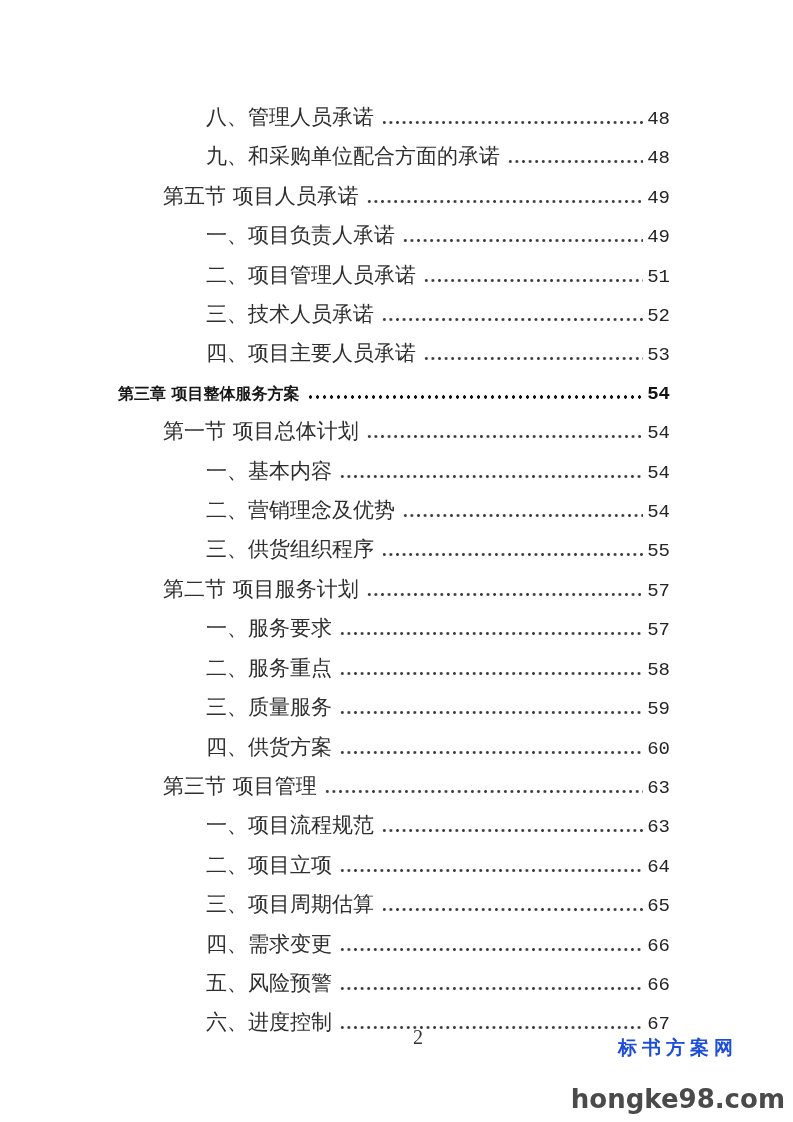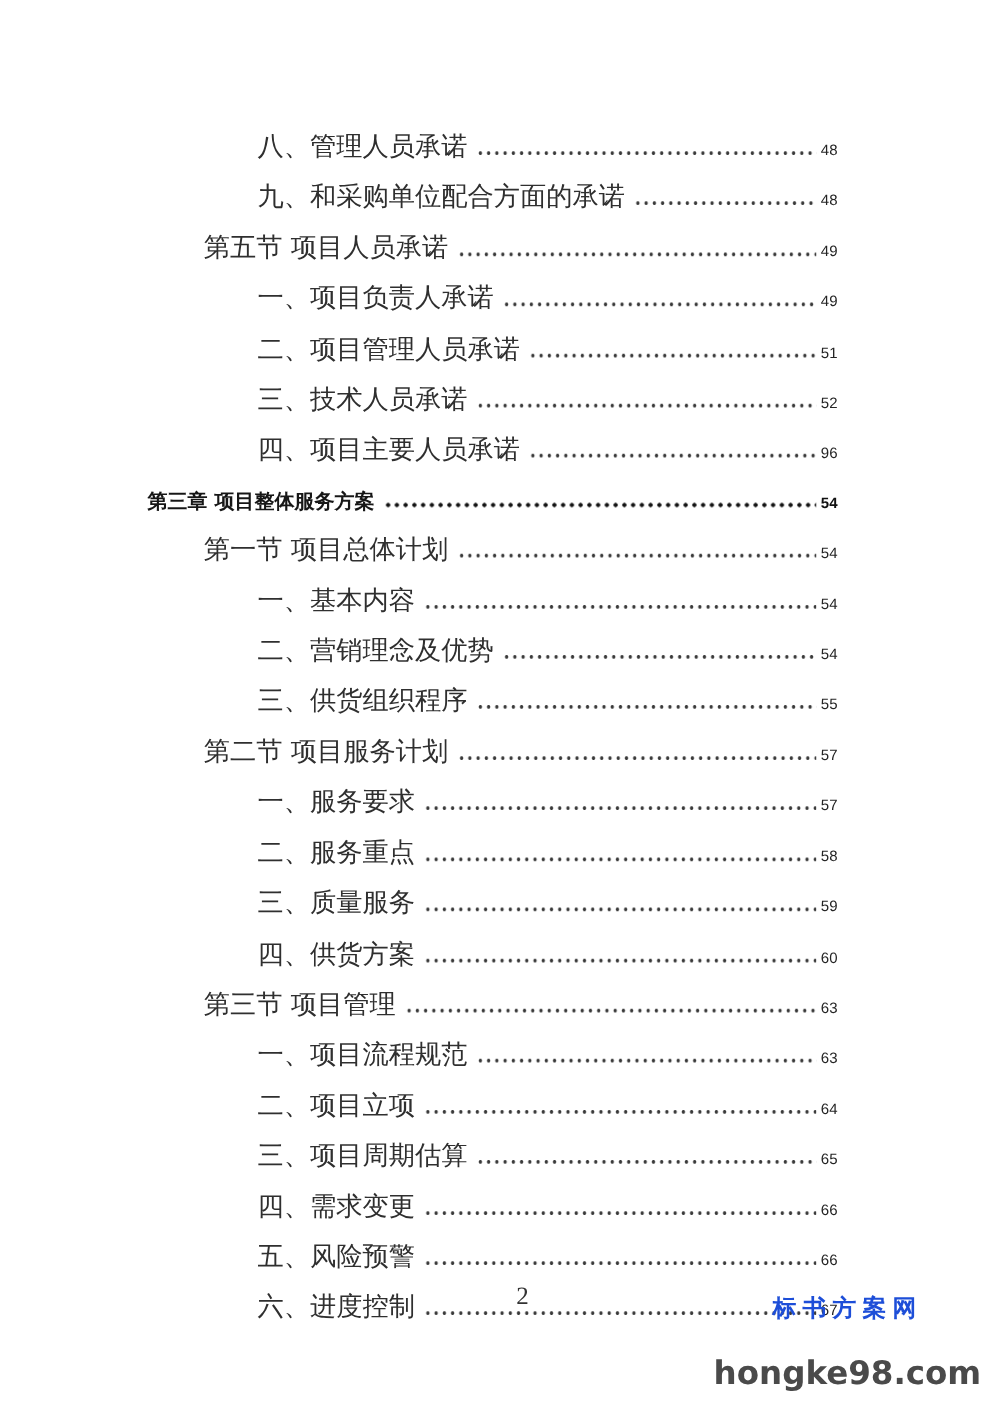--- a/index.html
+++ b/index.html
@@ -37,22 +37,22 @@
   .toc-leader {
     flex: 1;
     height: 3px;
     margin: 0 4px 0 7px;
     background-image: radial-gradient(circle, #3a3a3a 1.2px, transparent 1.6px);
     background-size: 6.6px 3px;
     background-repeat: repeat-x;
     background-position: left bottom;
   }
   .toc-page {
-    font-family: Liberation Sans, sans-serif;
-    font-size: 12px;
+    font-family: Liberation Mono, monospace;
+    font-size: 19px;
     color: #242424;
   }
   .toc-row.chapter .toc-label {
     font-weight: bold;
     font-size: 16px;
     color: #161616;
   }
   .toc-row.chapter .toc-page {
     font-weight: bold;
     color: #111111;
@@ -126,21 +126,21 @@
         <span class="toc-page">51</span>
       </div>
       <div class="toc-row item">
         <span class="toc-label">三、技术人员承诺</span>
         <span class="toc-leader"></span>
         <span class="toc-page">52</span>
       </div>
       <div class="toc-row item">
         <span class="toc-label">四、项目主要人员承诺</span>
         <span class="toc-leader"></span>
-        <span class="toc-page">96</span>
+        <span class="toc-page">53</span>
       </div>
       <div class="toc-row chapter">
         <span class="toc-label">第三章 项目整体服务方案</span>
         <span class="toc-leader"></span>
         <span class="toc-page">54</span>
       </div>
       <div class="toc-row section">
         <span class="toc-label">第一节 项目总体计划</span>
         <span class="toc-leader"></span>
         <span class="toc-page">54</span>

